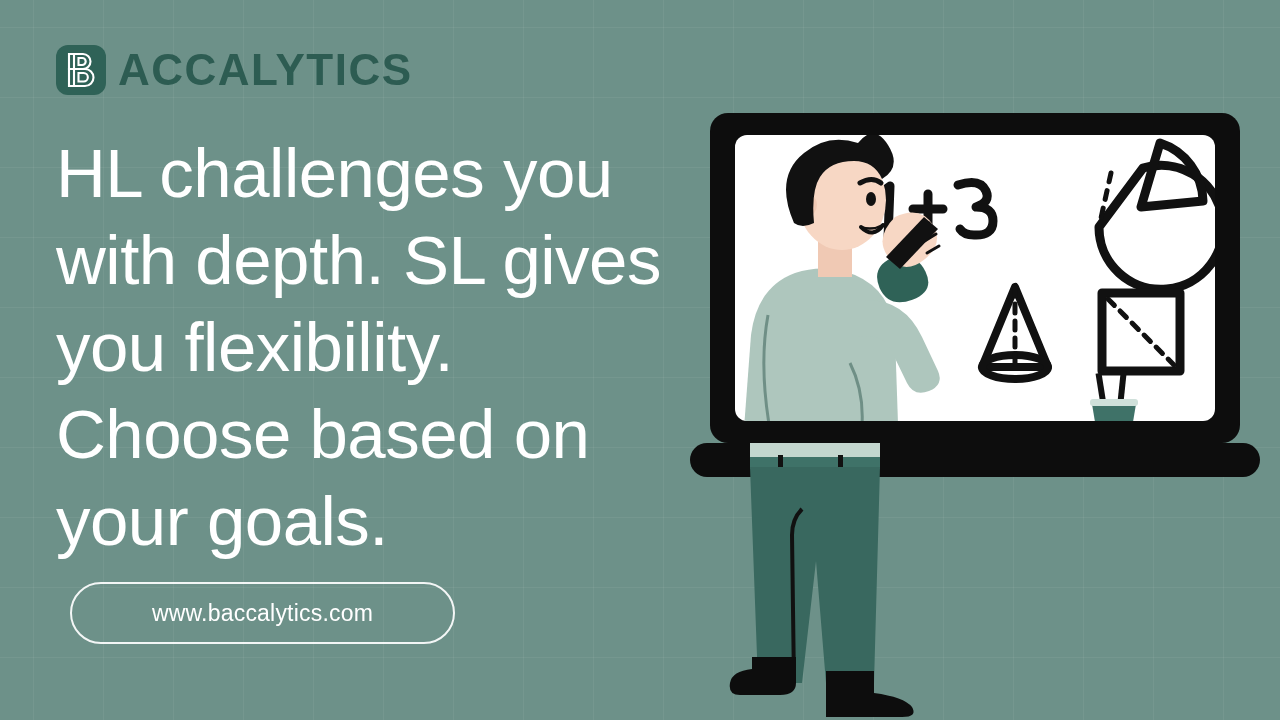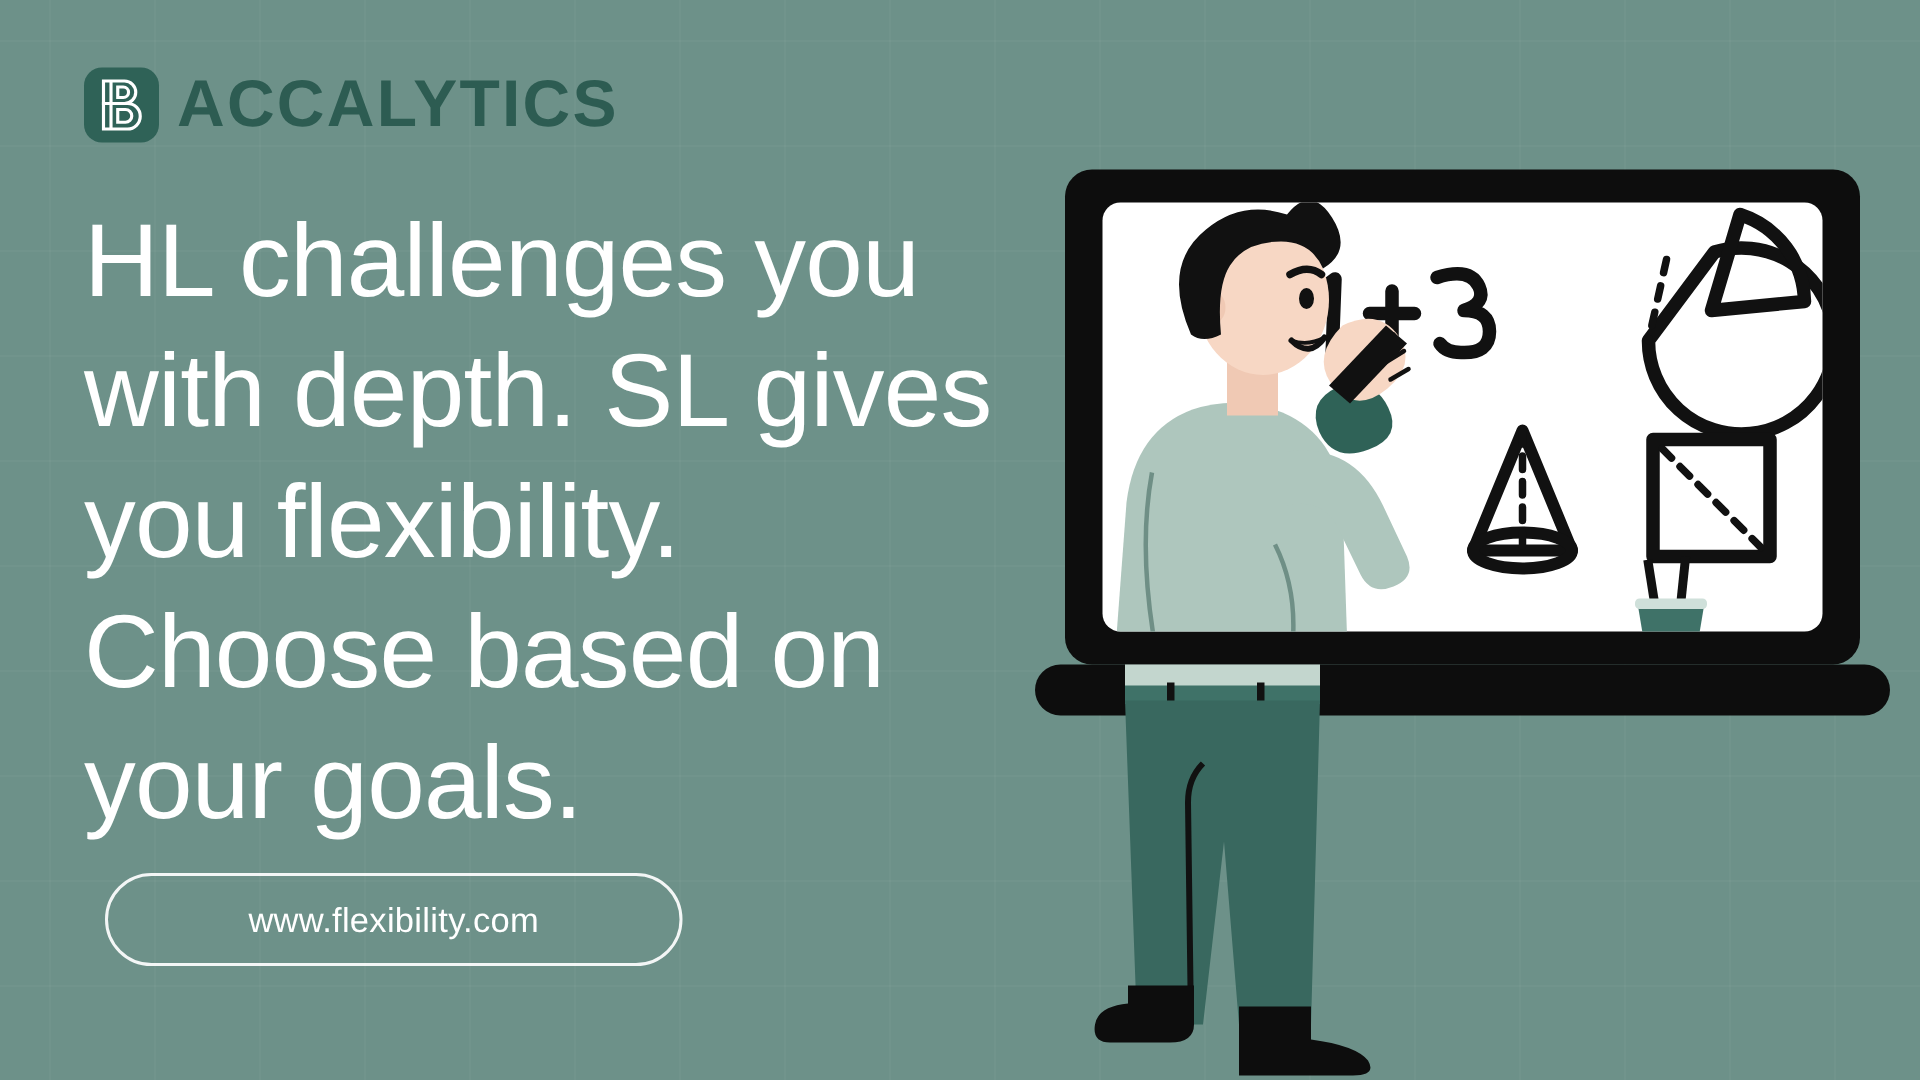--- a/index.html
+++ b/index.html
@@ -129,21 +129,21 @@
           <path d="M10 2 V34"></path>
           <path d="M14.5 6 H18.2 a3.3 3.3 0 0 1 0 7 H14.5 Z"></path>
           <path d="M14.5 21 H19.6 a3.6 3.6 0 0 1 0 8.5 H14.5 Z"></path>
         </g>
       </svg>
     </div>
     <div id="brand-name" style="color: rgb(45, 92, 82);">ACCALYTICS</div>
   </div>
 
   <div id="url-pill">
-    <span id="url-text" style="color: rgb(255, 255, 255);">www.flexibility.com</span>
+    <span id="url-text" style="color: rgb(255, 255, 255);">www.baccalytics.com</span>
   </div>
 
   <div id="illustration">
     <svg width="580" height="615" viewBox="0 0 580 615" aria-hidden="true">
 
       <g>
         <rect x="20" y="8" width="530" height="330" rx="18" fill="#0d0d0d"></rect>
         <rect x="45" y="30" width="480" height="286" rx="12" fill="#ffffff"></rect>
       </g>
 

